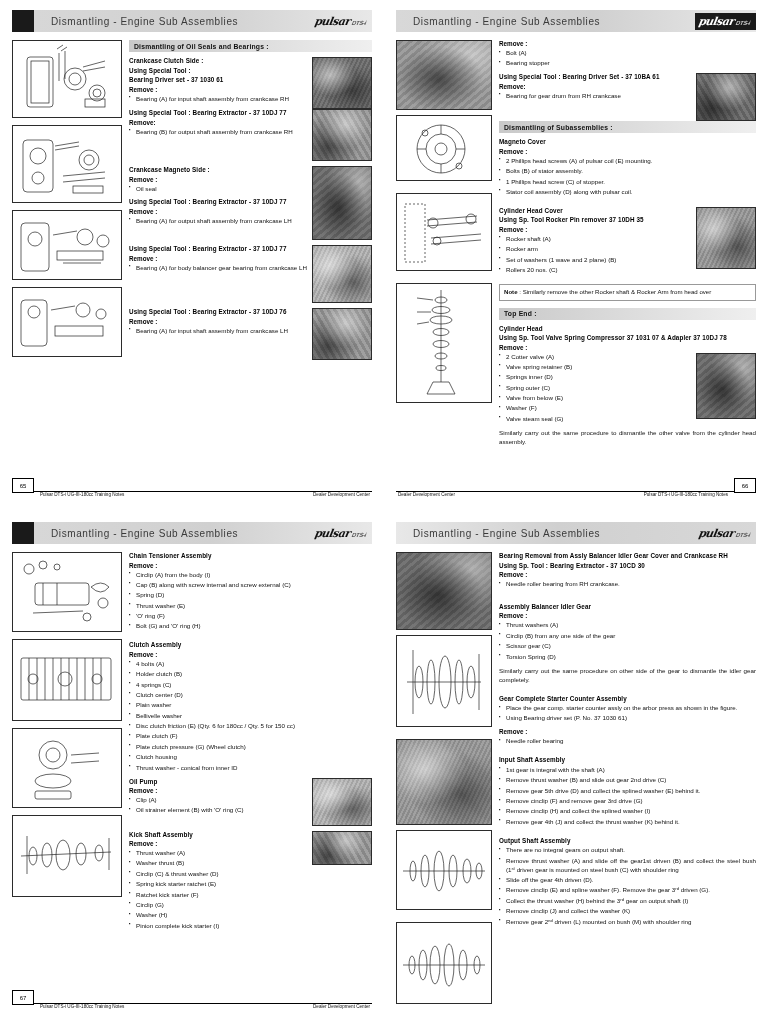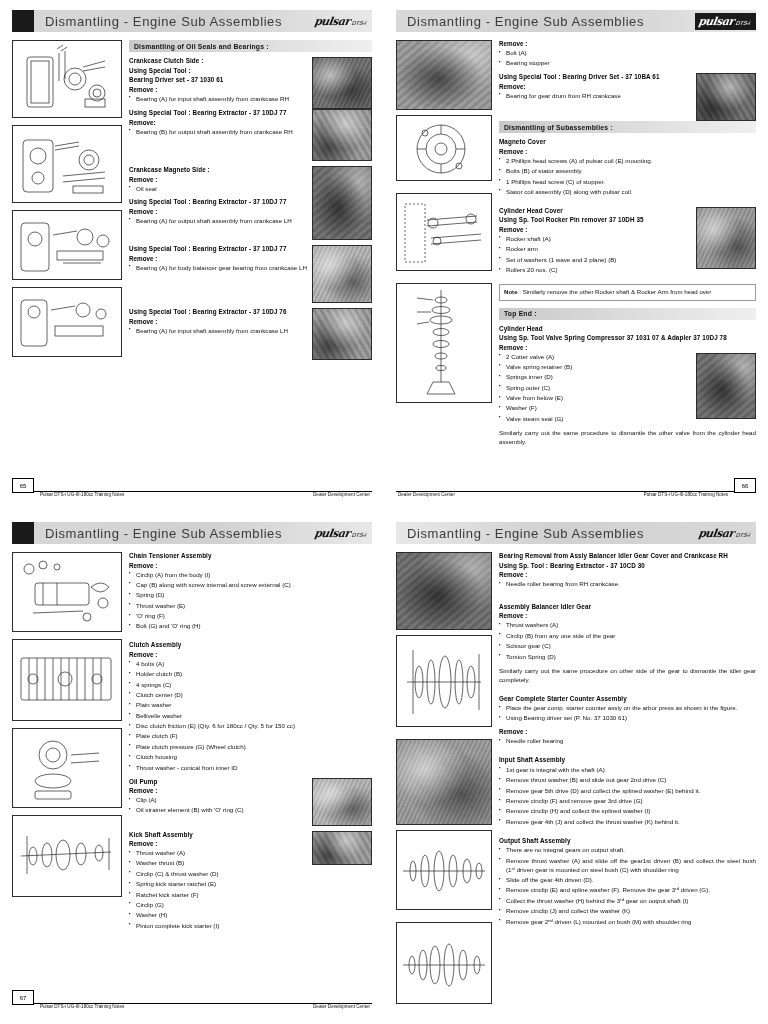--- a/index.html
+++ b/index.html
@@ -13,22 +13,22 @@
   .pg-tl { left:0;   top:0; }
   .pg-tr { left:384px; top:0; }
   .pg-bl { left:0;   top:512px; }
   .pg-br { left:384px; top:512px; }
 
   
   .hdr { position:relative; height:22px; display:flex; align-items:center;
          background:linear-gradient(to right,#d8d8d8 0%,#d0d0d0 55%,#e8e8e8 100%); }
   .hdr.rev { background:linear-gradient(to right,#e8e8e8 0%,#d0d0d0 45%,#d8d8d8 100%); }
   .hdr-blk { width:22px; height:22px; background:#1a1a1a; flex:0 0 22px; }
-  .hdr-title { font-size:13px; color:#3a3a3a; letter-spacing:.6px;
-               padding-left:11px; white-space:nowrap; }
+  .hdr-title { font-size:10px; color:#3a3a3a; letter-spacing:.6px;
+               padding-left:17px; white-space:nowrap; }
   .hdr-logo { margin-left:auto; padding-right:6px; display:flex; align-items:baseline; gap:1px; }
   .logo-word { font-family:"DejaVu Serif", serif; font-style:italic; font-weight:bold;
                font-size:11px; color:#111; letter-spacing:-.6px; transform:skewX(-12deg); }
   .logo-sub { font-size:6px; font-style:italic; font-weight:bold; color:#555;
               letter-spacing:-.3px; transform:skewX(-12deg); }
   .hdr-logo.onblk { background:#1a1a1a; padding:2px 6px 2px 4px; margin-left:auto; }
   .hdr-logo.onblk .logo-word { color:#fff; }
   .hdr-logo.onblk .logo-sub { color:#ccc; }
 
   

